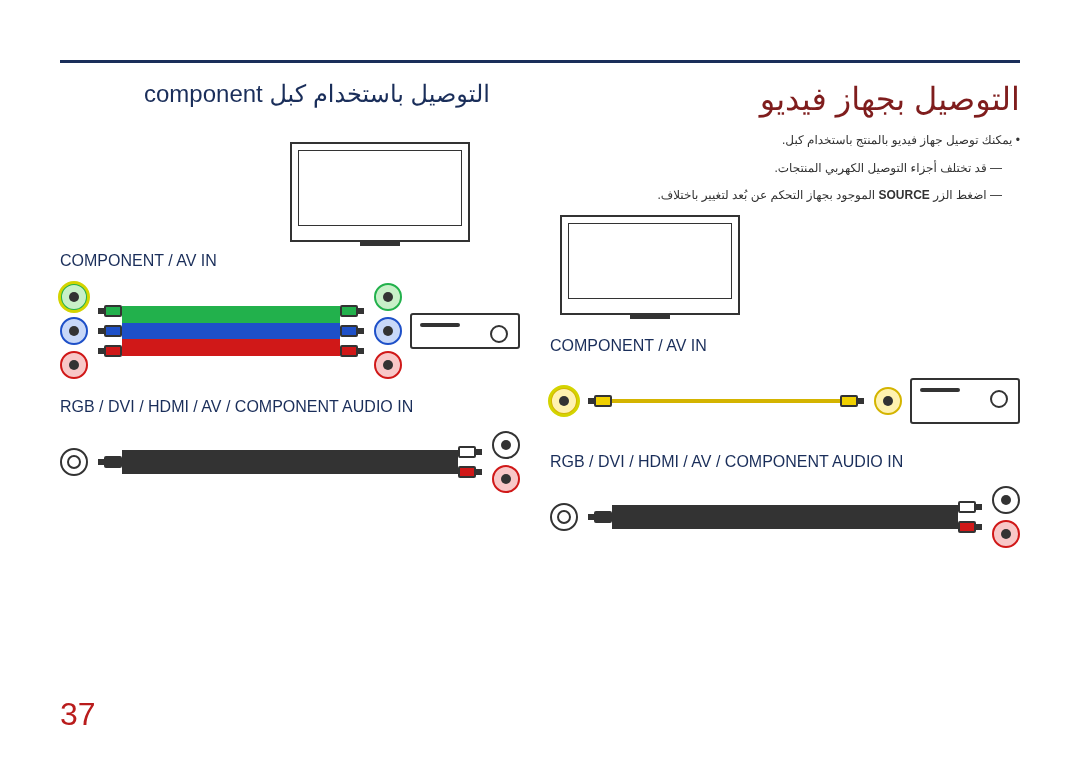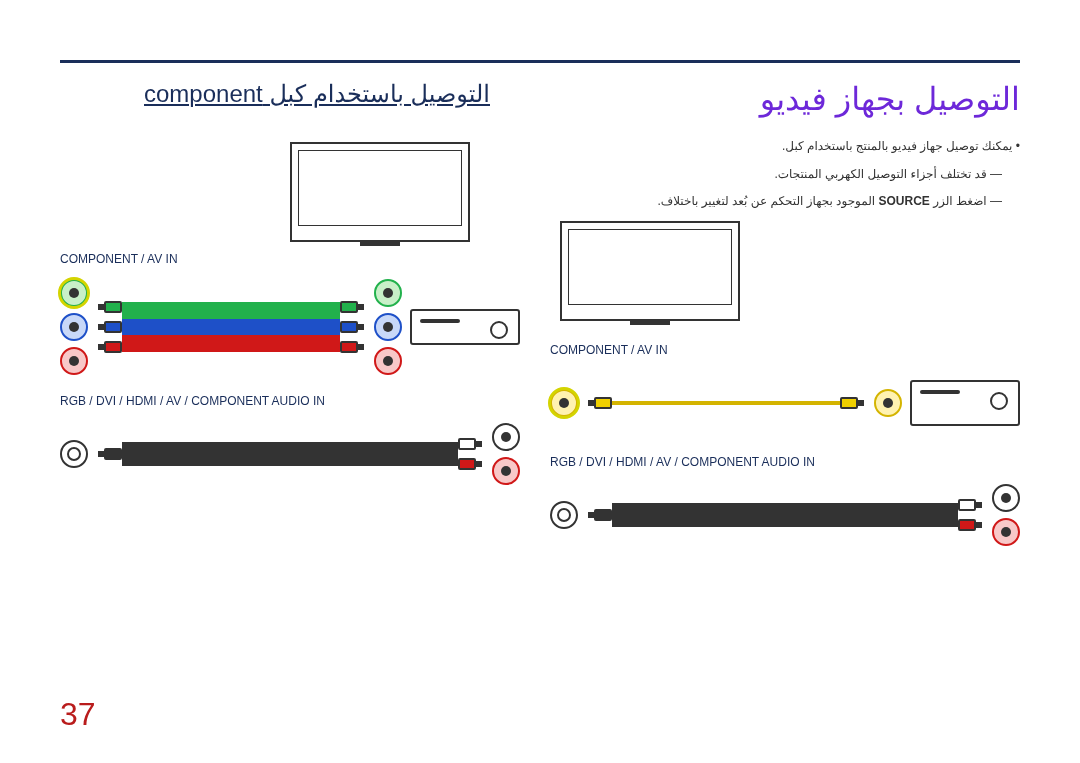--- a/index.html
+++ b/index.html
@@ -36,55 +36,54 @@
     flex-direction: row;
   }
   .col {
     width: 50%;
     position: relative;
   }
   .col-left { padding-right: 20px; }
   .col-right { padding-left: 10px; }
   .main-title {
     font-size: 32px;
-    color: #6d28d9;
+    color: #7f1d1d;
     direction: rtl;
     text-align: right;
     font-weight: 400;
-    margin-bottom: 18px;
+    margin-bottom: 12px;
   }
   .sub-title {
     font-size: 24px;
     color: #1a2e5a;
     direction: rtl;
     text-align: right;
     font-weight: 400;
     margin-bottom: 12px;
   }
   .sub-title-left {
     font-size: 24px;
     color: #1a2e5a;
     direction: rtl;
     text-align: right;
     font-weight: 400;
     margin-bottom: 18px;
     padding-right: 30px;
-    text-decoration: underline;
   }
   .body-text {
     font-size: 12px;
     color: #333;
     direction: rtl;
     text-align: right;
     line-height: 1.8;
     margin-bottom: 6px;
   }
   .indent { padding-right: 18px; }
   .port-label {
-    font-size: 12px;
+    font-size: 16px;
     color: #1a2e5a;
     font-weight: 500;
     text-align: left;
     margin-top: 12px;
     margin-bottom: 4px;
     direction: ltr;
   }
   
   .diagram-row {
     display: flex;

